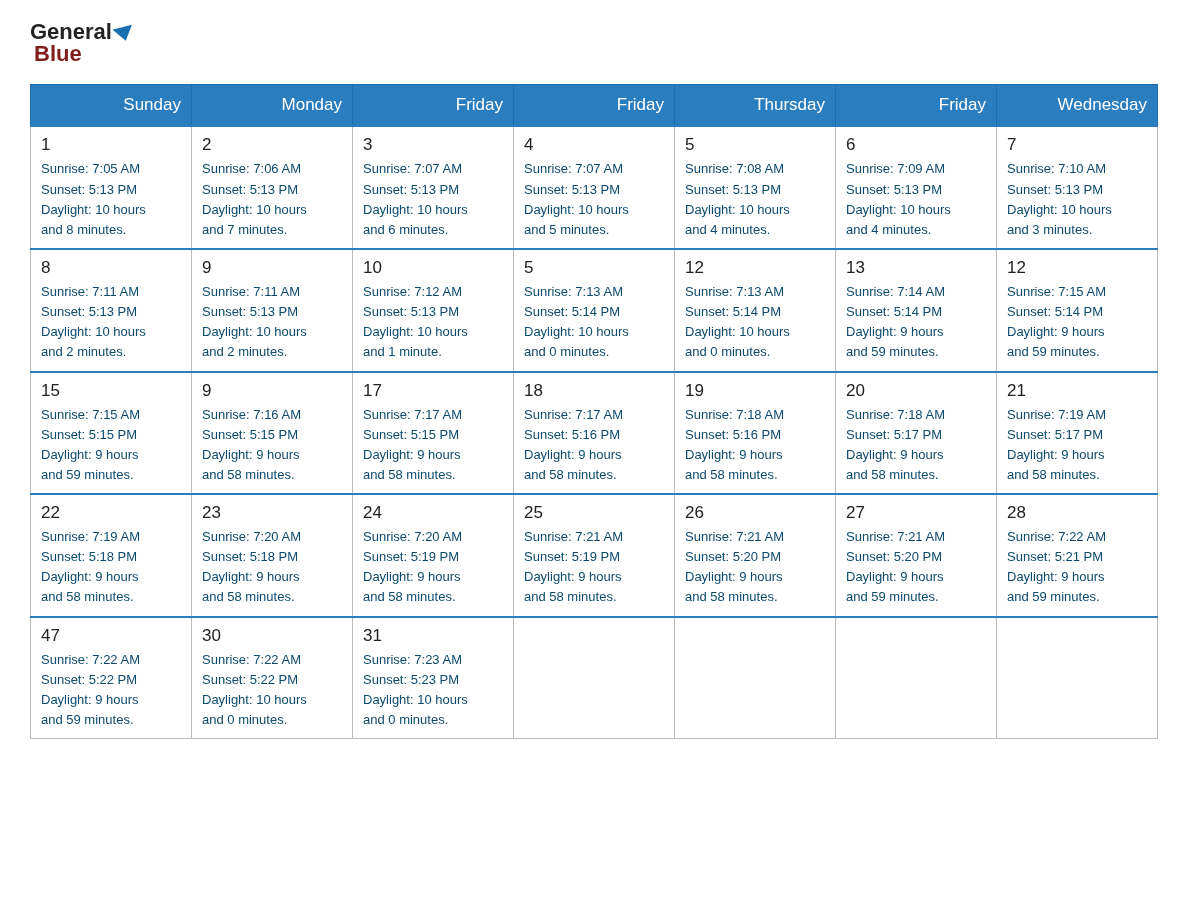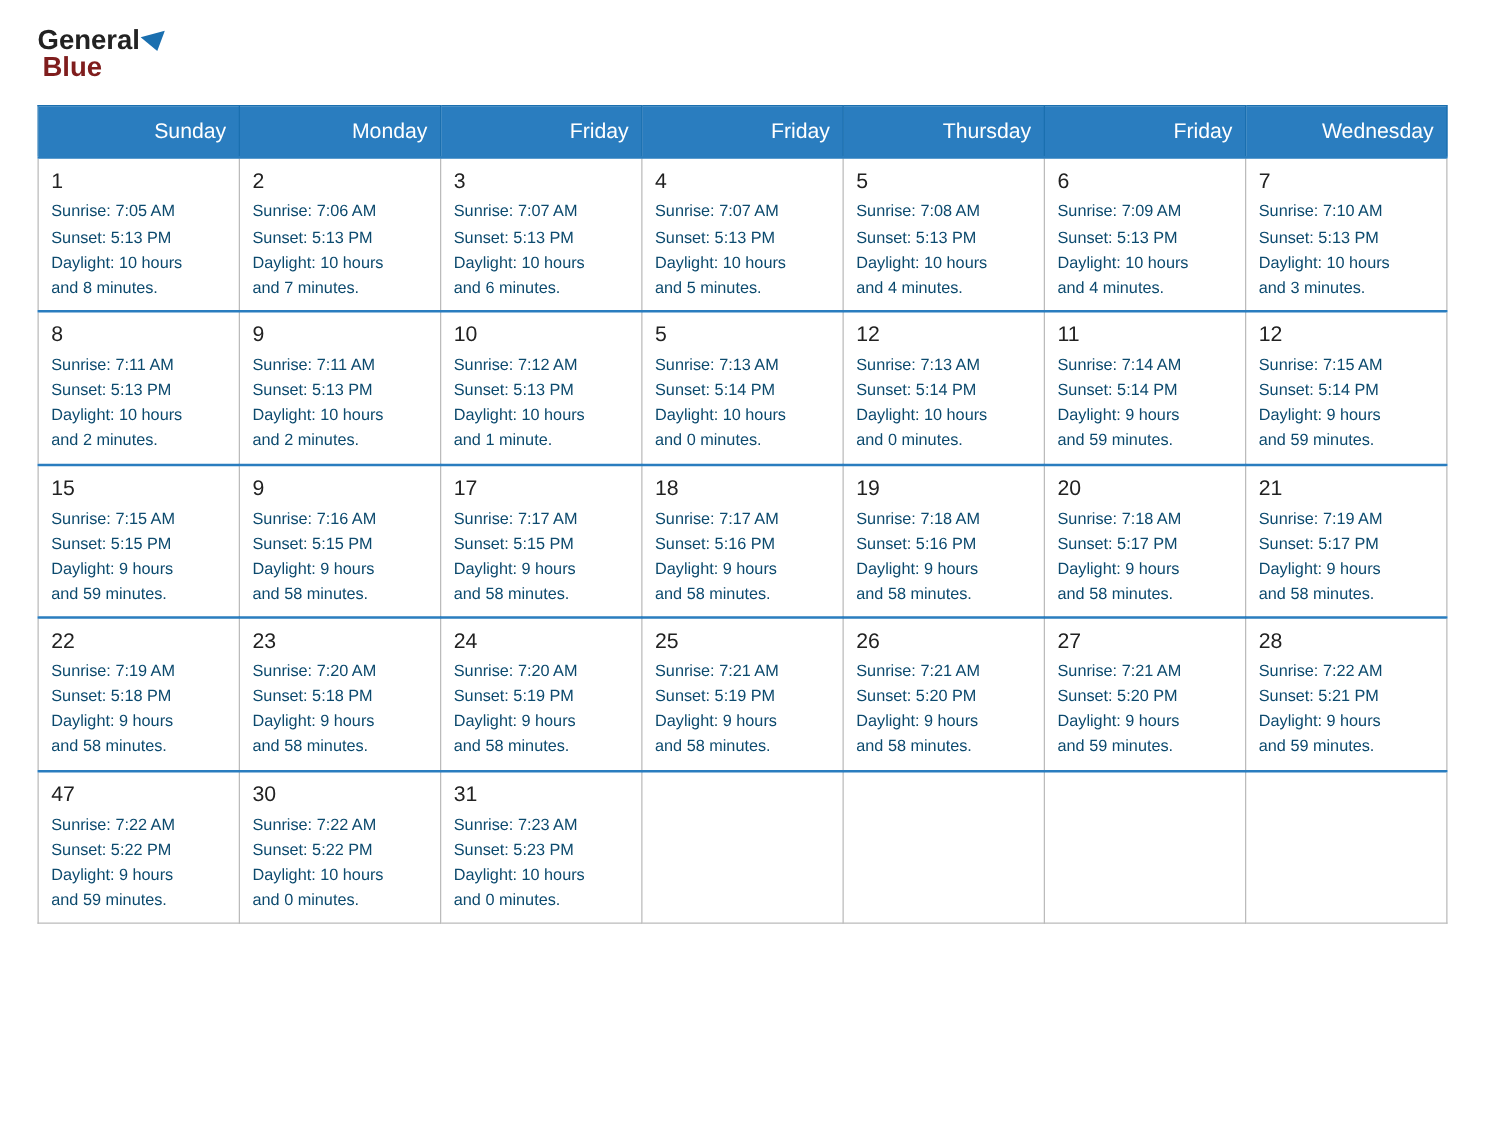--- a/index.html
+++ b/index.html
@@ -181,21 +181,21 @@
         </td>
         <td>
           <span class="day-number">5</span>
           <div class="day-info">Sunrise: 7:13 AM<br>Sunset: 5:14 PM<br>Daylight: 10 hours<br>and 0 minutes.</div>
         </td>
         <td>
           <span class="day-number">12</span>
           <div class="day-info">Sunrise: 7:13 AM<br>Sunset: 5:14 PM<br>Daylight: 10 hours<br>and 0 minutes.</div>
         </td>
         <td>
-          <span class="day-number">11</span>
+          <span class="day-number">13</span>
           <div class="day-info">Sunrise: 7:14 AM<br>Sunset: 5:14 PM<br>Daylight: 9 hours<br>and 59 minutes.</div>
         </td>
         <td>
           <span class="day-number">12</span>
           <div class="day-info">Sunrise: 7:15 AM<br>Sunset: 5:14 PM<br>Daylight: 9 hours<br>and 59 minutes.</div>
         </td>
       </tr>
       <tr>
         <td>
           <span class="day-number">15</span>

